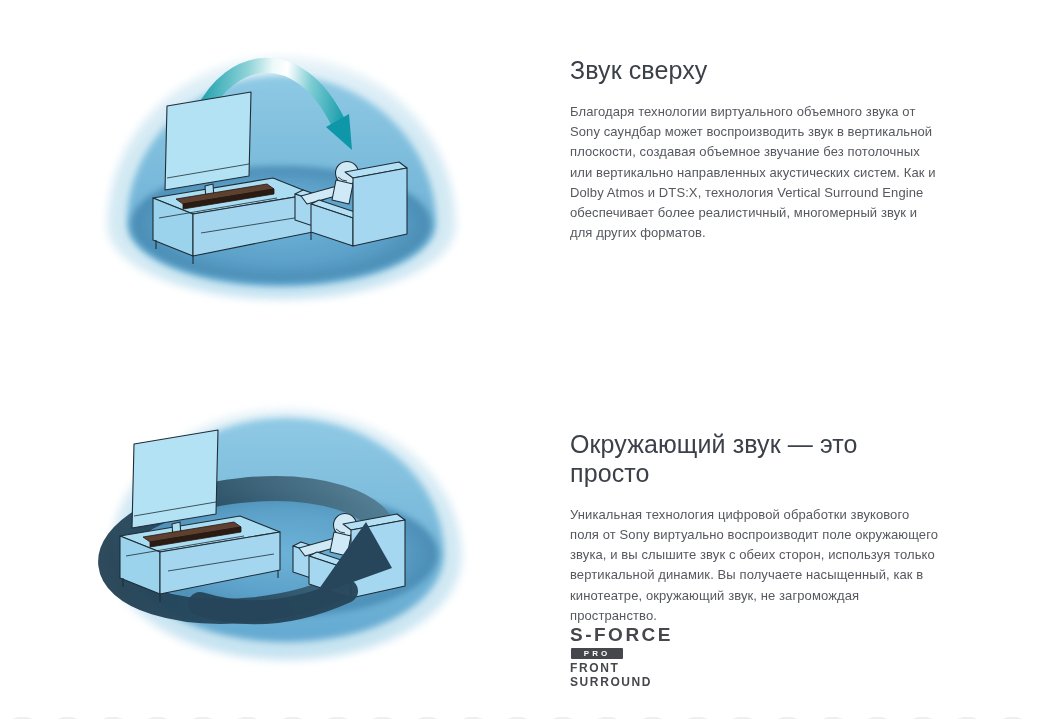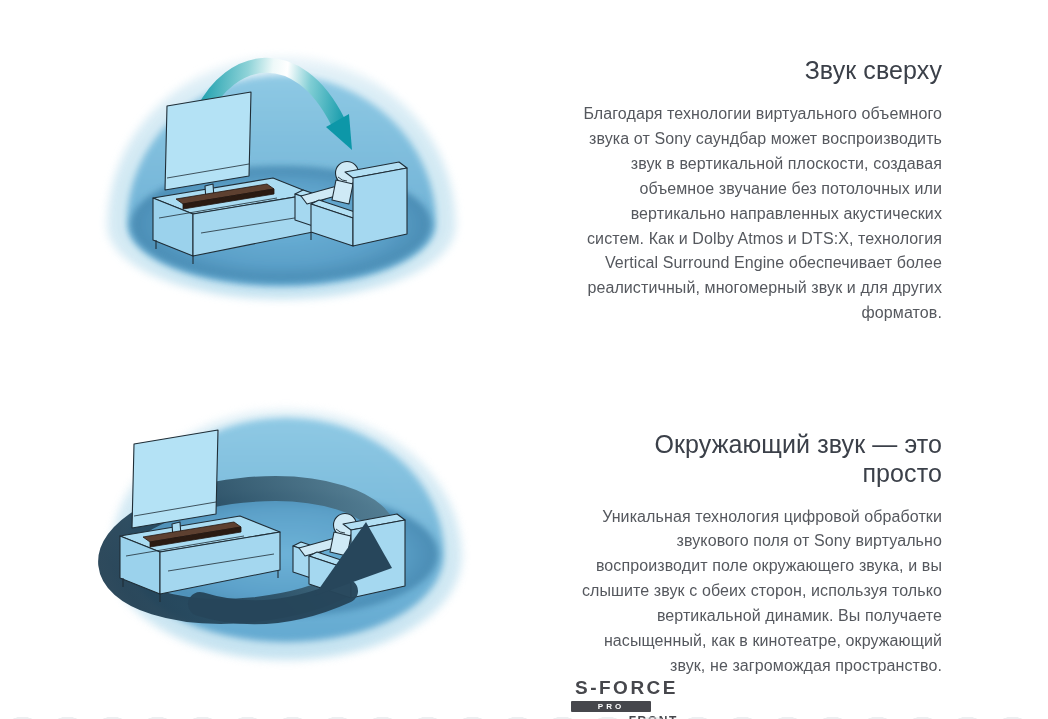--- a/index.html
+++ b/index.html
@@ -2,38 +2,38 @@
 <html><head>
 <meta charset="utf-8">
 <style>
   html,body{margin:0;padding:0;background:#fff;}
   .page{
     position:relative;width:1048px;height:719px;overflow:hidden;background:#ffffff;
     font-family:"Liberation Sans","DejaVu Sans",sans-serif;
   }
   .illus{position:absolute;}
   .illus svg{display:block;}
-  .copy{position:absolute;width:372px;text-align:right;}
+  .copy{position:absolute;width:372px;}
   .copy1{left:570px;top:56px;}
   .copy2{left:570px;top:430px;}
   .title{
     margin:0;font-size:25px;font-weight:400;color:#3b4049;letter-spacing:.1px;line-height:1.15;
   }
   .body{
-    margin:17px 0 0 0;font-size:16px;line-height:1.56;color:#55585e;letter-spacing:.1px;
+    margin:17px 0 0 0;font-size:13px;line-height:1.56;color:#55585e;letter-spacing:.1px;
   }
   
   .logo-ver{margin-top:15px;color:#46474c;}
   .logo-ver-l1{font-size:21px;font-weight:700;letter-spacing:3.5px;line-height:1;transform:scaleY(.92);transform-origin:left top;}
   .logo-ver-l2{font-size:9.5px;font-weight:700;letter-spacing:2.4px;margin-top:2px;}
   
   .logo-sf{color:#46474c;width:108px;}
   .sf-l1{font-size:19px;font-weight:700;letter-spacing:2.5px;line-height:1;transform:scaleY(.92);transform-origin:left top;}
   .sf-badge{
-    margin:3px 0 2px 1px;width:80px;height:11px;background:#46474c;border-radius:1px;
+    margin:3px 0 2px 1px;width:52px;height:11px;background:#46474c;border-radius:1px;
     display:flex;align-items:center;justify-content:center;
     color:#ffffff;font-size:8px;font-weight:700;letter-spacing:3px;
   }
   .sf-l2{font-size:12px;font-weight:700;letter-spacing:1.6px;}
   
   .peek{
     position:absolute;left:0;right:0;bottom:0;height:9px;opacity:.55;
     background-image:radial-gradient(ellipse 21px 9px at 50% 135%, #dfe2e5 0%, #dfe2e5 58%, rgba(255,255,255,0) 60%);
     background-size:45px 9px;background-repeat:repeat-x;background-position:0 100%;
   }

